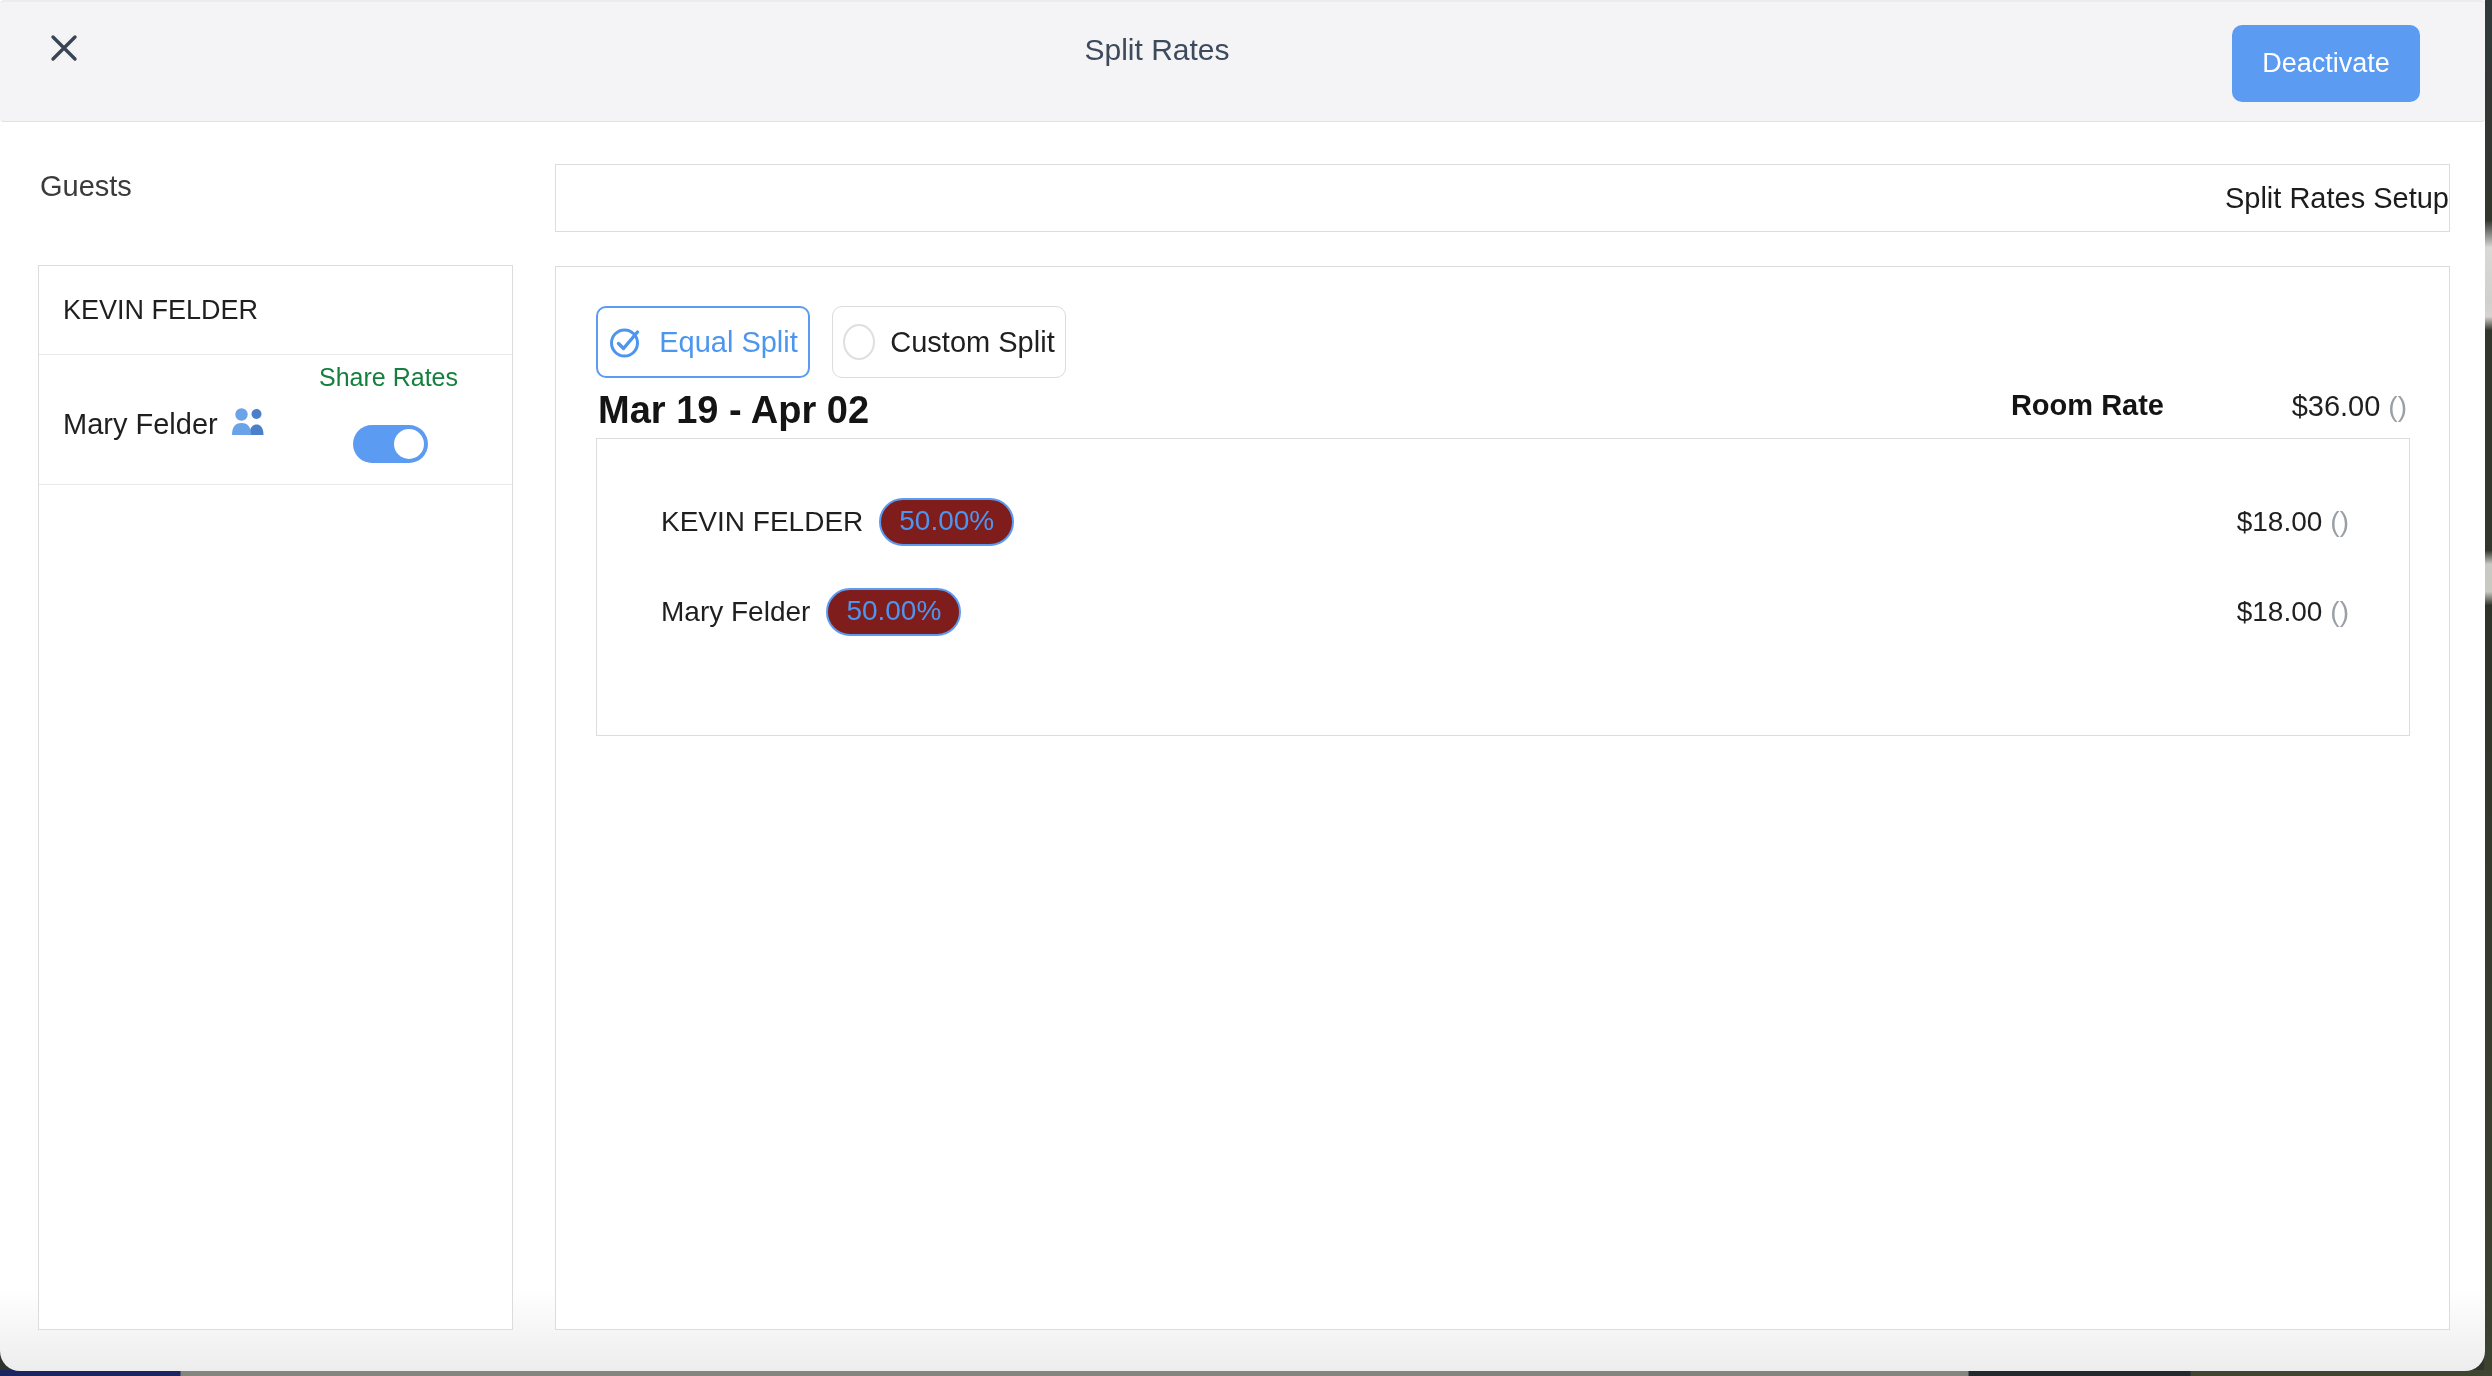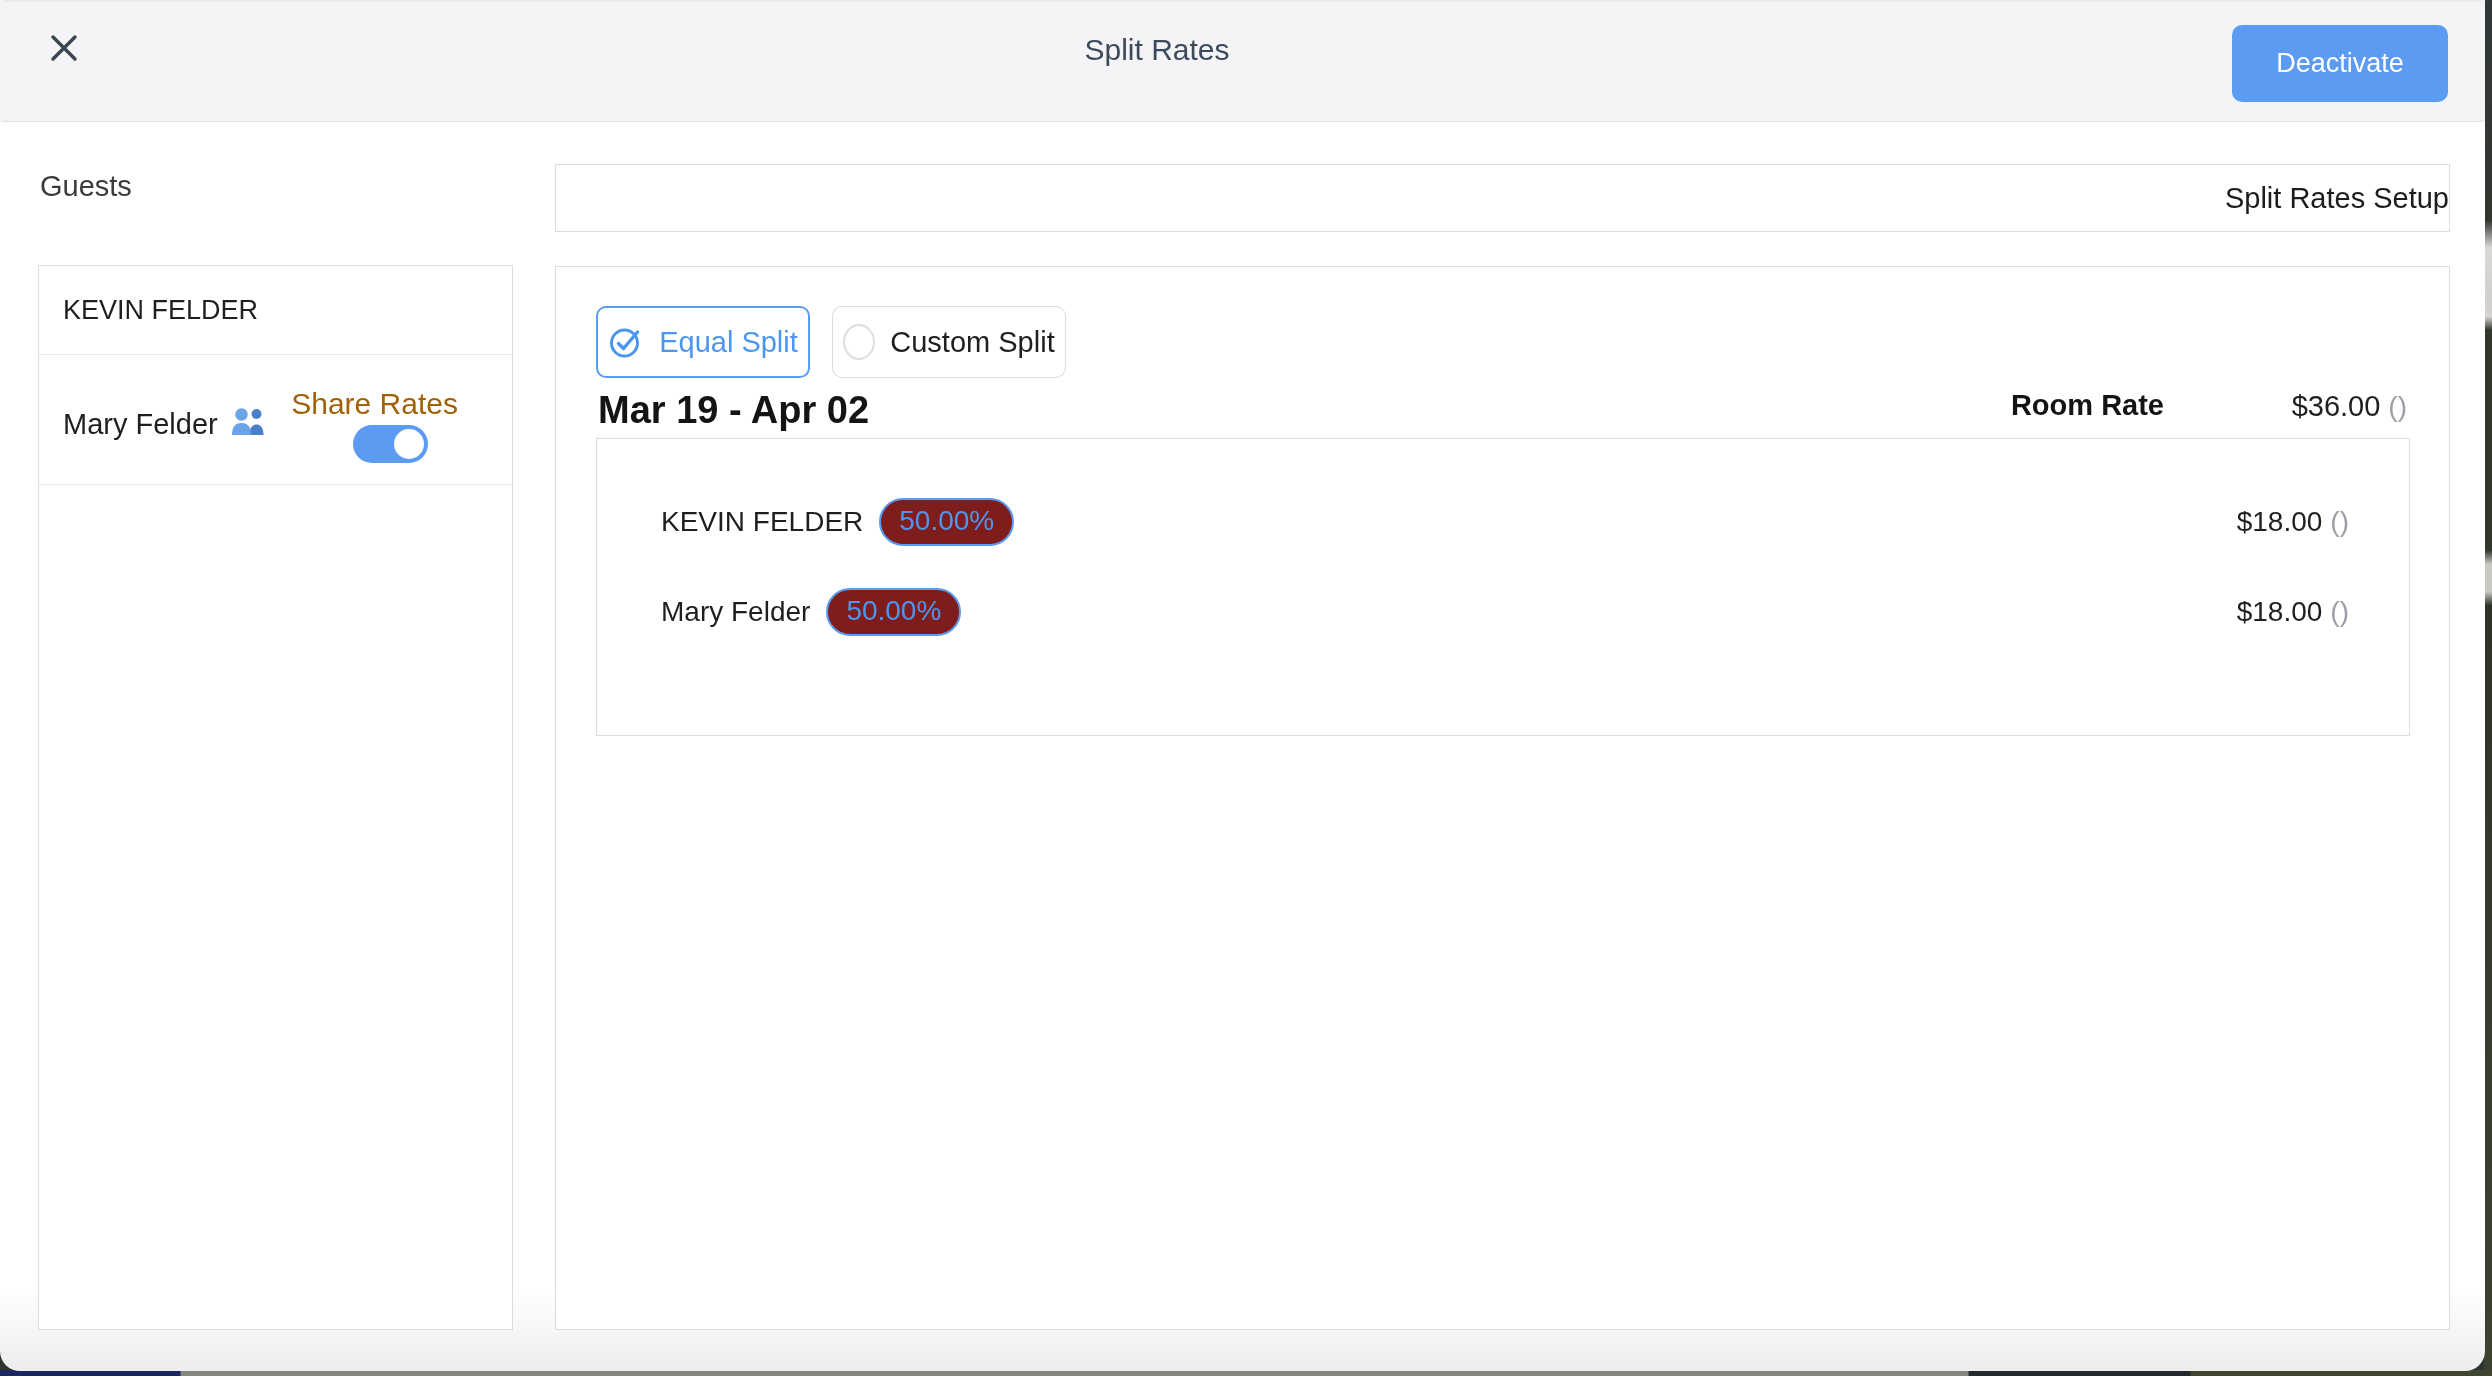--- a/index.html
+++ b/index.html
@@ -34,21 +34,21 @@
   }
   .close-btn{
     position:absolute;left:44px;top:27px;width:40px;height:40px;
     background:none;border:none;padding:0;cursor:pointer;
   }
   .modal-title{
     position:absolute;left:1157px;top:30px;transform:translateX(-50%);
     font-size:30px;line-height:36px;color:#3d4a5c;white-space:nowrap;
   }
   .deactivate-btn{
-    position:absolute;left:2232px;top:23px;width:216px;height:77px;
+    position:absolute;left:2232px;top:23px;width:188px;height:77px;
     background:var(--accent,#5b9bf2);border:none;border-radius:10px;
     color:#ffffff;font-size:27px;font-family:inherit;cursor:pointer;
     display:flex;align-items:center;justify-content:center;
   }
   
   .guests-heading{
     position:absolute;left:40px;top:170px;font-size:29px;color:#3b3b3b;
   }
   .sidebar{
     position:absolute;left:38px;top:265px;width:475px;height:1065px;
@@ -59,21 +59,21 @@
     padding:0 24px;font-size:27px;color:#1f1f1f;cursor:pointer;
   }
   .guest-row{
     position:relative;height:129px;border-bottom:1px solid #e9e9ec;cursor:pointer;
   }
   .guest-name-wrap{
     position:absolute;left:24px;top:50px;display:flex;align-items:center;gap:12px;
     font-size:29px;color:#1f1f1f;
   }
   .share-label{
-    position:absolute;right:54px;top:32px;font-size:30px;color:#a16207;
+    position:absolute;right:54px;top:8px;font-size:25px;color:#15803d;
   }
   .toggle{
     position:absolute;right:84px;top:70px;width:75px;height:38px;border-radius:19px;
     background:#c9ccd1;cursor:pointer;border:none;padding:0;
   }
   .toggle .knob{
     position:absolute;left:4px;top:4px;width:30px;height:30px;border-radius:50%;
     background:#ffffff;transition:left .1s;
   }
   .toggle.on{background:var(--accent,#5b9bf2);}

